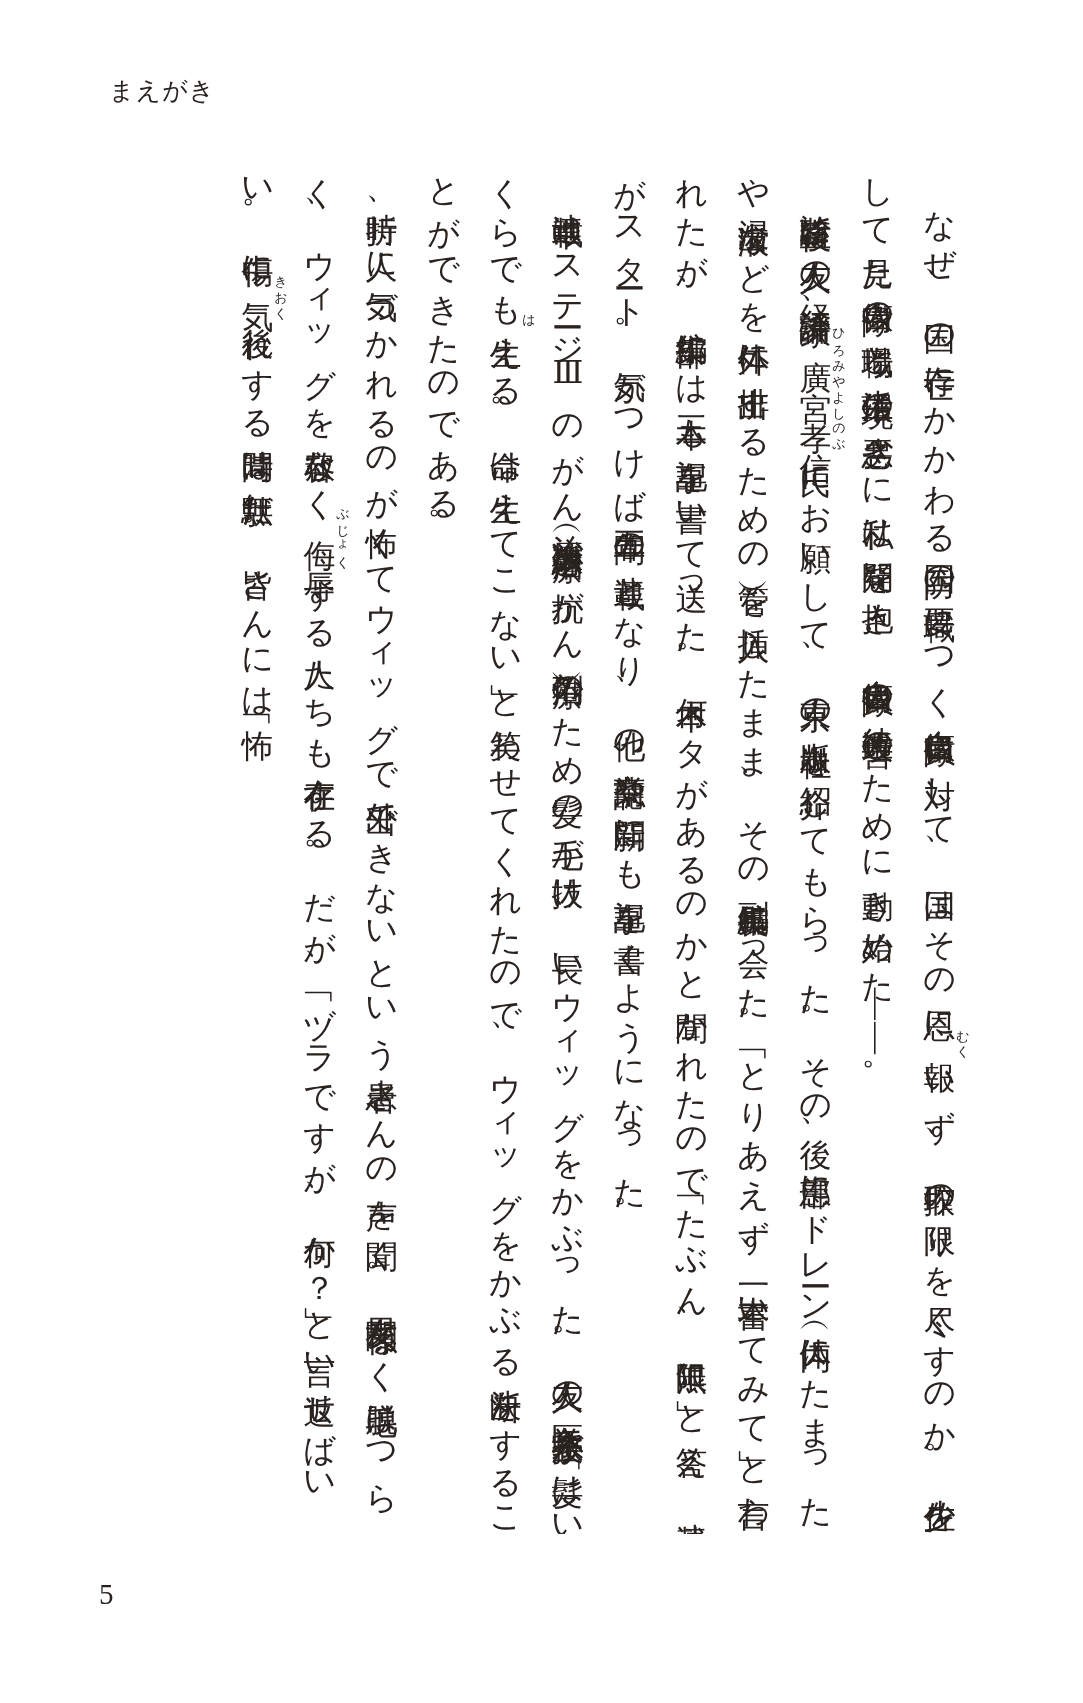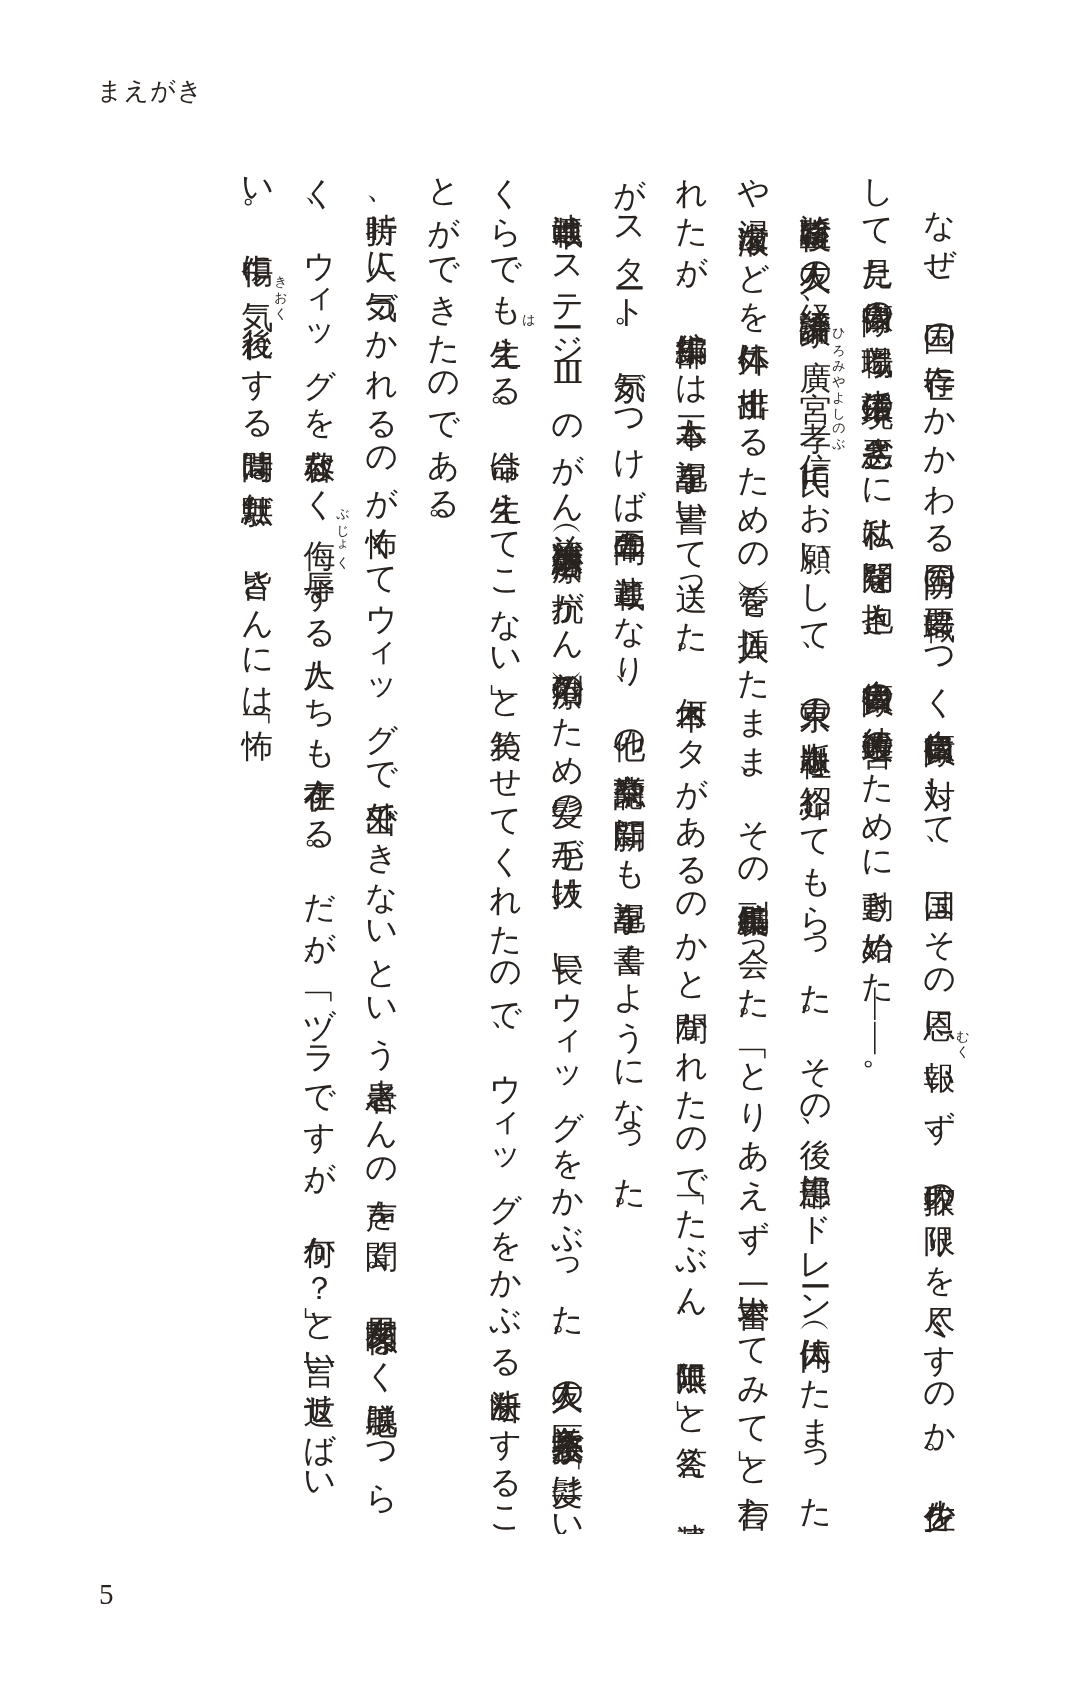--- a/index.html
+++ b/index.html
@@ -14,21 +14,21 @@
     font-family: "Liberation Serif", "DejaVu Serif", serif;
     color: #292320;
     overflow: hidden;
   }
   .page {
     position: absolute;
     inset: 0;
   }
   .running-head {
     position: absolute;
-    left: 97px;
+    left: 109px;
     top: 74px;
     font-size: 25px;
     letter-spacing: 1px;
     color: #292320;
     white-space: nowrap;
   }
   .text-block {
     position: absolute;
     top: 156px;
     right: 112px;

